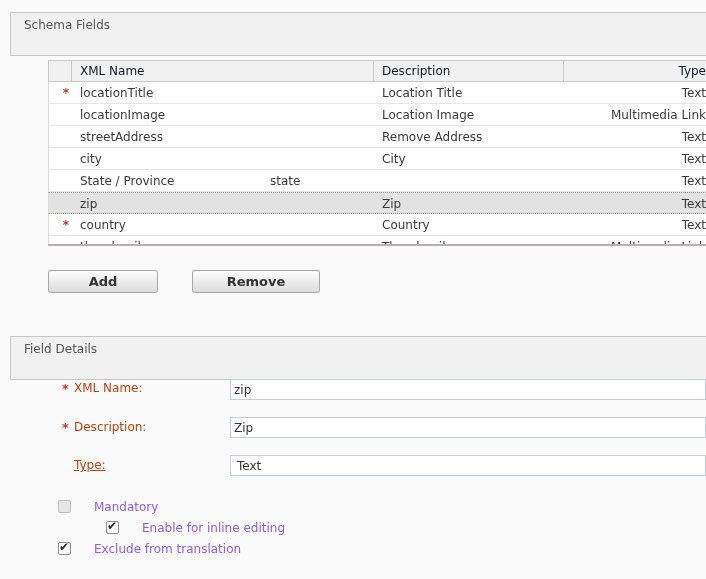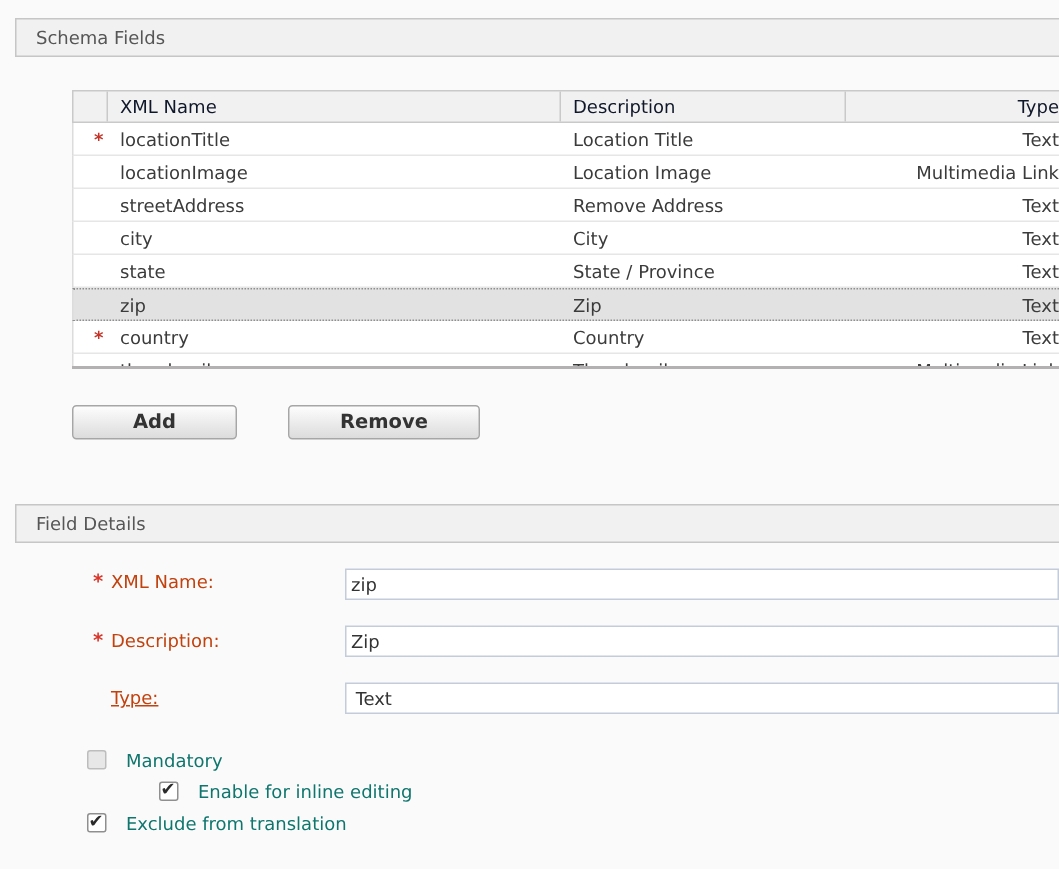--- a/index.html
+++ b/index.html
@@ -7,21 +7,21 @@
   body {
     position:relative;
     background:#fbfafa;
     font-family:"DejaVu Sans","Liberation Sans",sans-serif;
     font-size:12px;
     color:#3b3b3b;
     overflow:hidden;
   }
   
   .section-bar {
-    position:absolute; left:10px; width:696px; height:26px;
+    position:absolute; left:10px; width:696px; height:44px;
     background:#f2f1f1;
     border:1px solid #c6c6c6; border-right:none;
     line-height:24px; padding-left:13px;
     color:#565656;
   }
   #schema-bar { top:12px; }
   #details-bar { top:336px; }
 
   
   .grid {
@@ -91,21 +91,21 @@
     display:inline-block; width:13px; height:13px; vertical-align:middle;
     border-radius:2px; position:relative; cursor:pointer;
   }
   .cbox.unchecked { background:#e7e7e7; border:1px solid #bdbdbd; }
   .cbox.checked   { background:#ffffff; border:1px solid #8f8f8f; }
   .cbox.checked::after {
     content:"\2714";
     position:absolute; left:0px; top:-3px;
     font-size:12px; color:#2b2b2b;
   }
-  .cb-label { margin-left:13px; vertical-align:middle; color:#0f766e; }
+  .cb-label { margin-left:23px; vertical-align:middle; color:#8b5cf6; }
 </style>
 </head>
 <body>
 
 <div class="section-bar" id="schema-bar">
   <span>Schema Fields</span>
 </div>
 
 <div class="grid">
   <div class="thead">
@@ -134,22 +134,22 @@
         <span class="cell c-type">Text</span>
       </div>
       <div class="trow">
         <span class="cell c-ind"></span>
         <span class="cell c-xml">city</span>
         <span class="cell c-desc">City</span>
         <span class="cell c-type">Text</span>
       </div>
       <div class="trow">
         <span class="cell c-ind"></span>
+        <span class="cell c-desc">State / Province</span>
         <span class="cell c-xml">state</span>
-        <span class="cell c-desc">State / Province</span>
         <span class="cell c-type">Text</span>
       </div>
       <div class="trow selected">
         <span class="cell c-ind"></span>
         <span class="cell c-xml">zip</span>
         <span class="cell c-desc">Zip</span>
         <span class="cell c-type">Text</span>
       </div>
       <div class="trow">
         <span class="cell c-ind">*</span>

